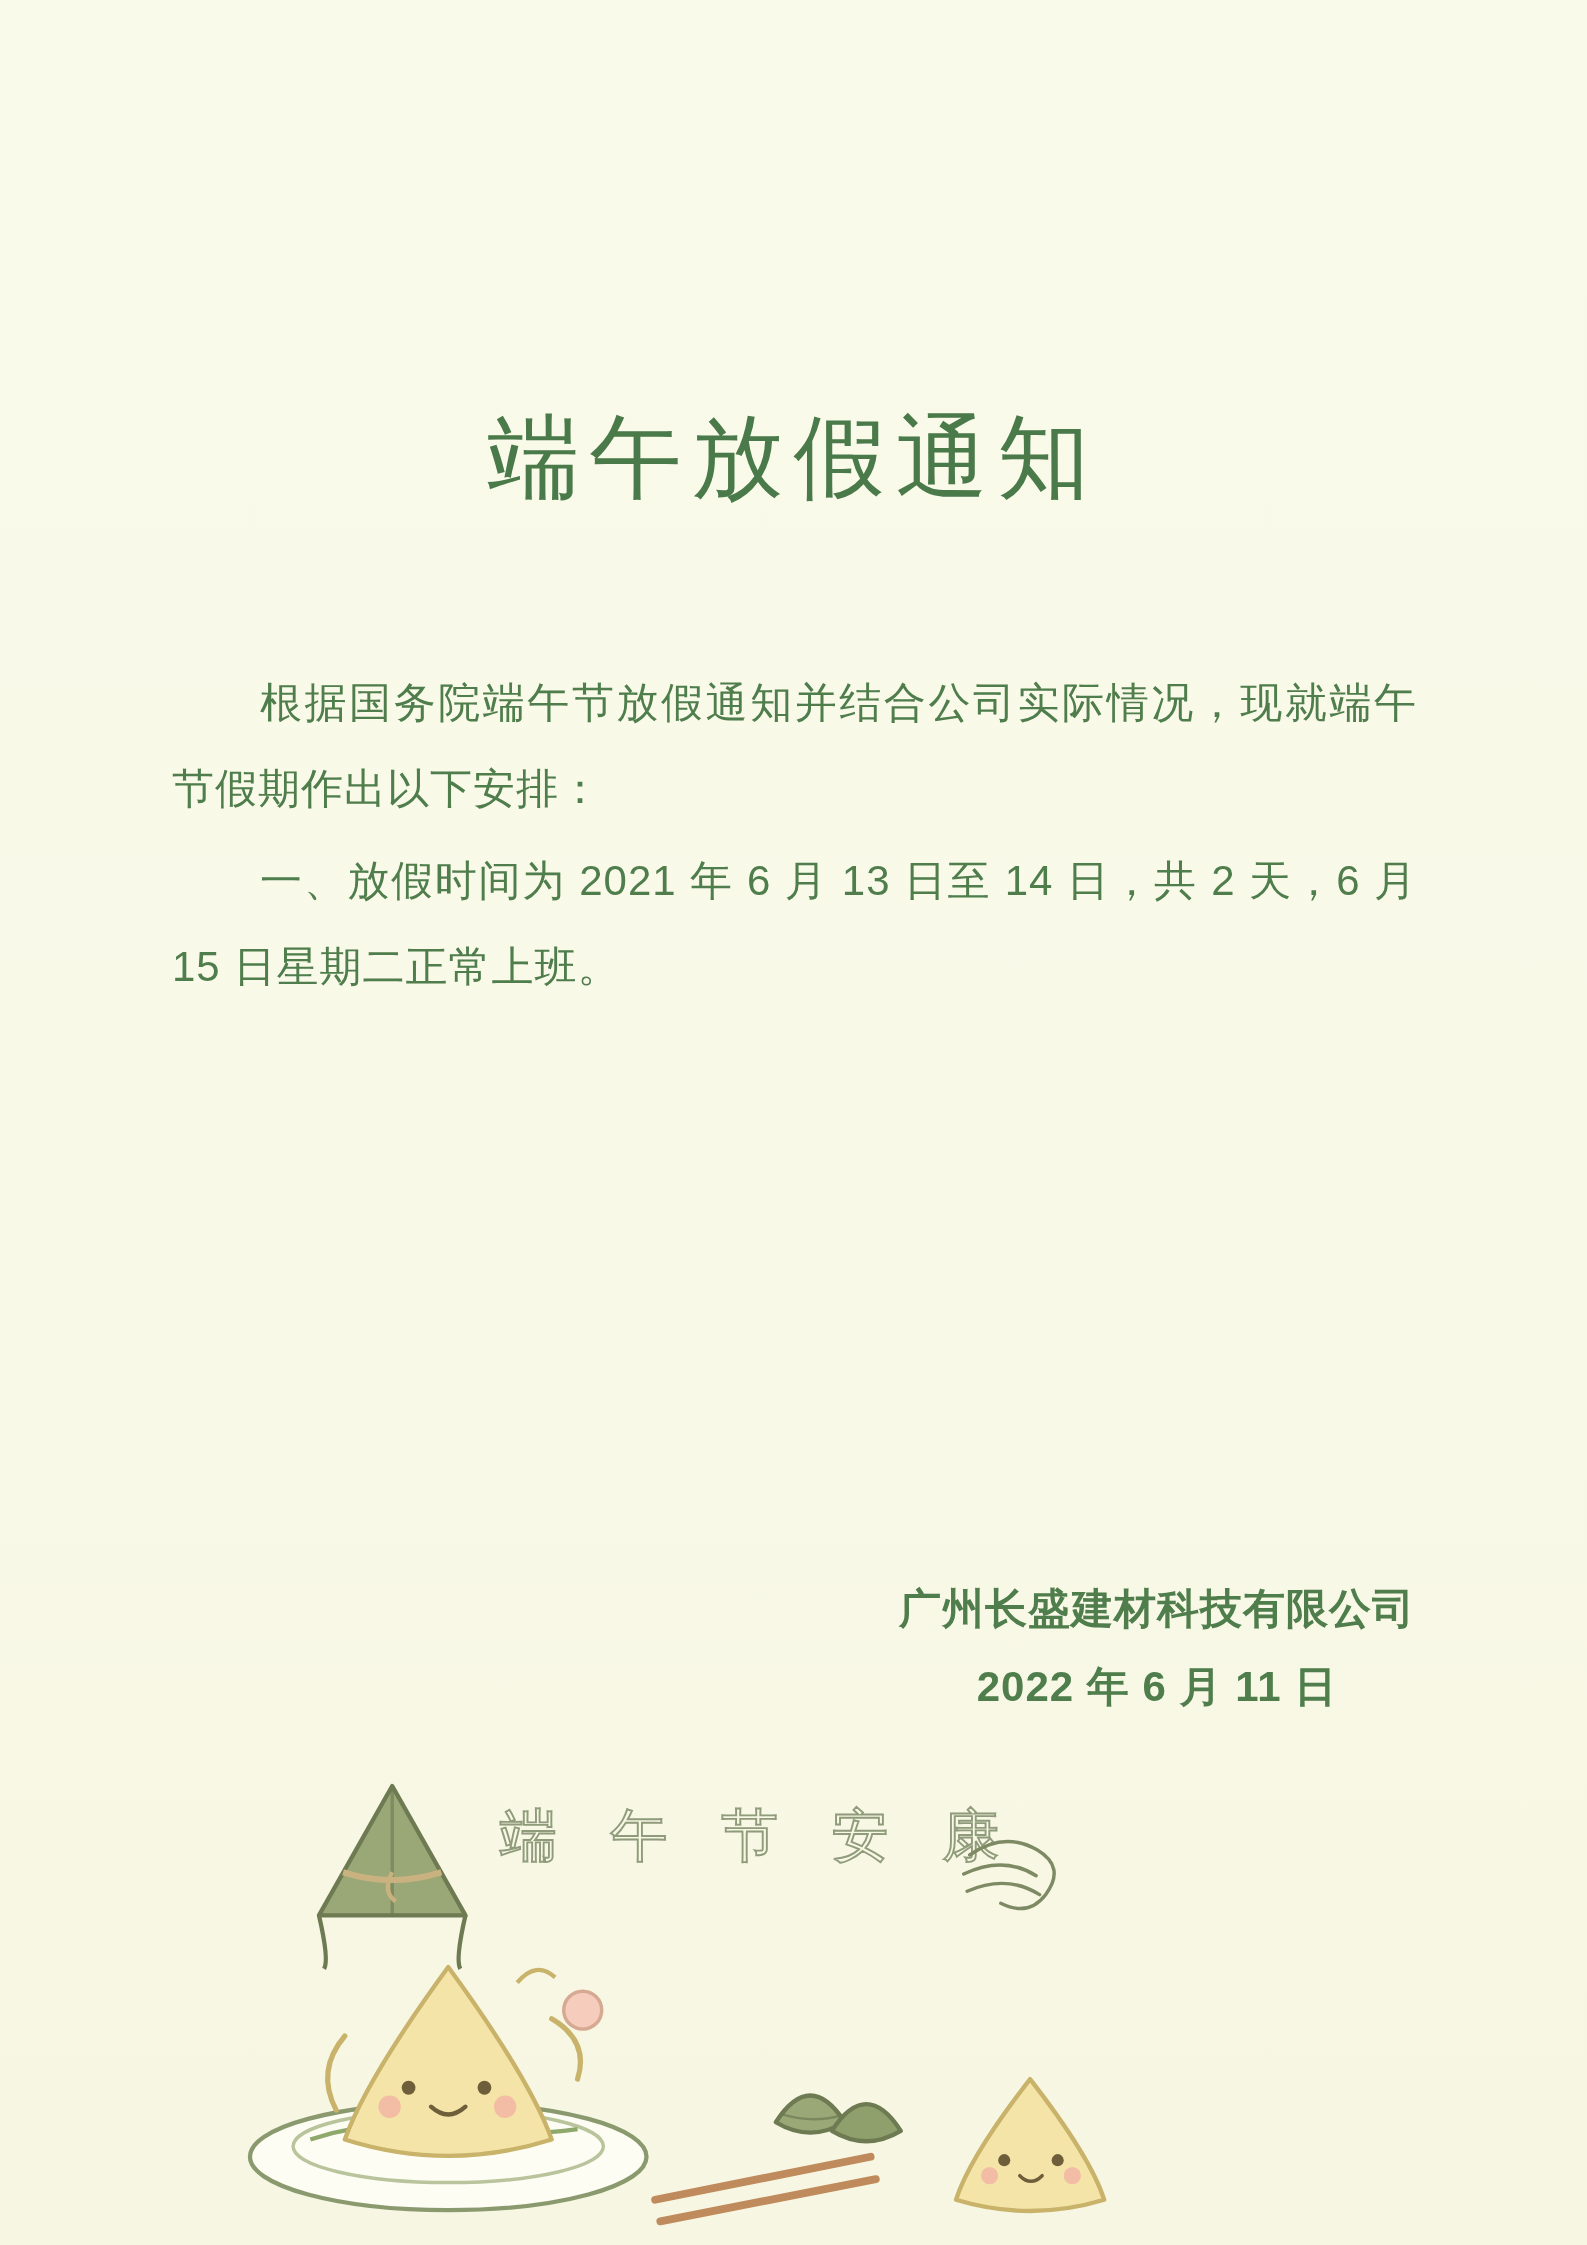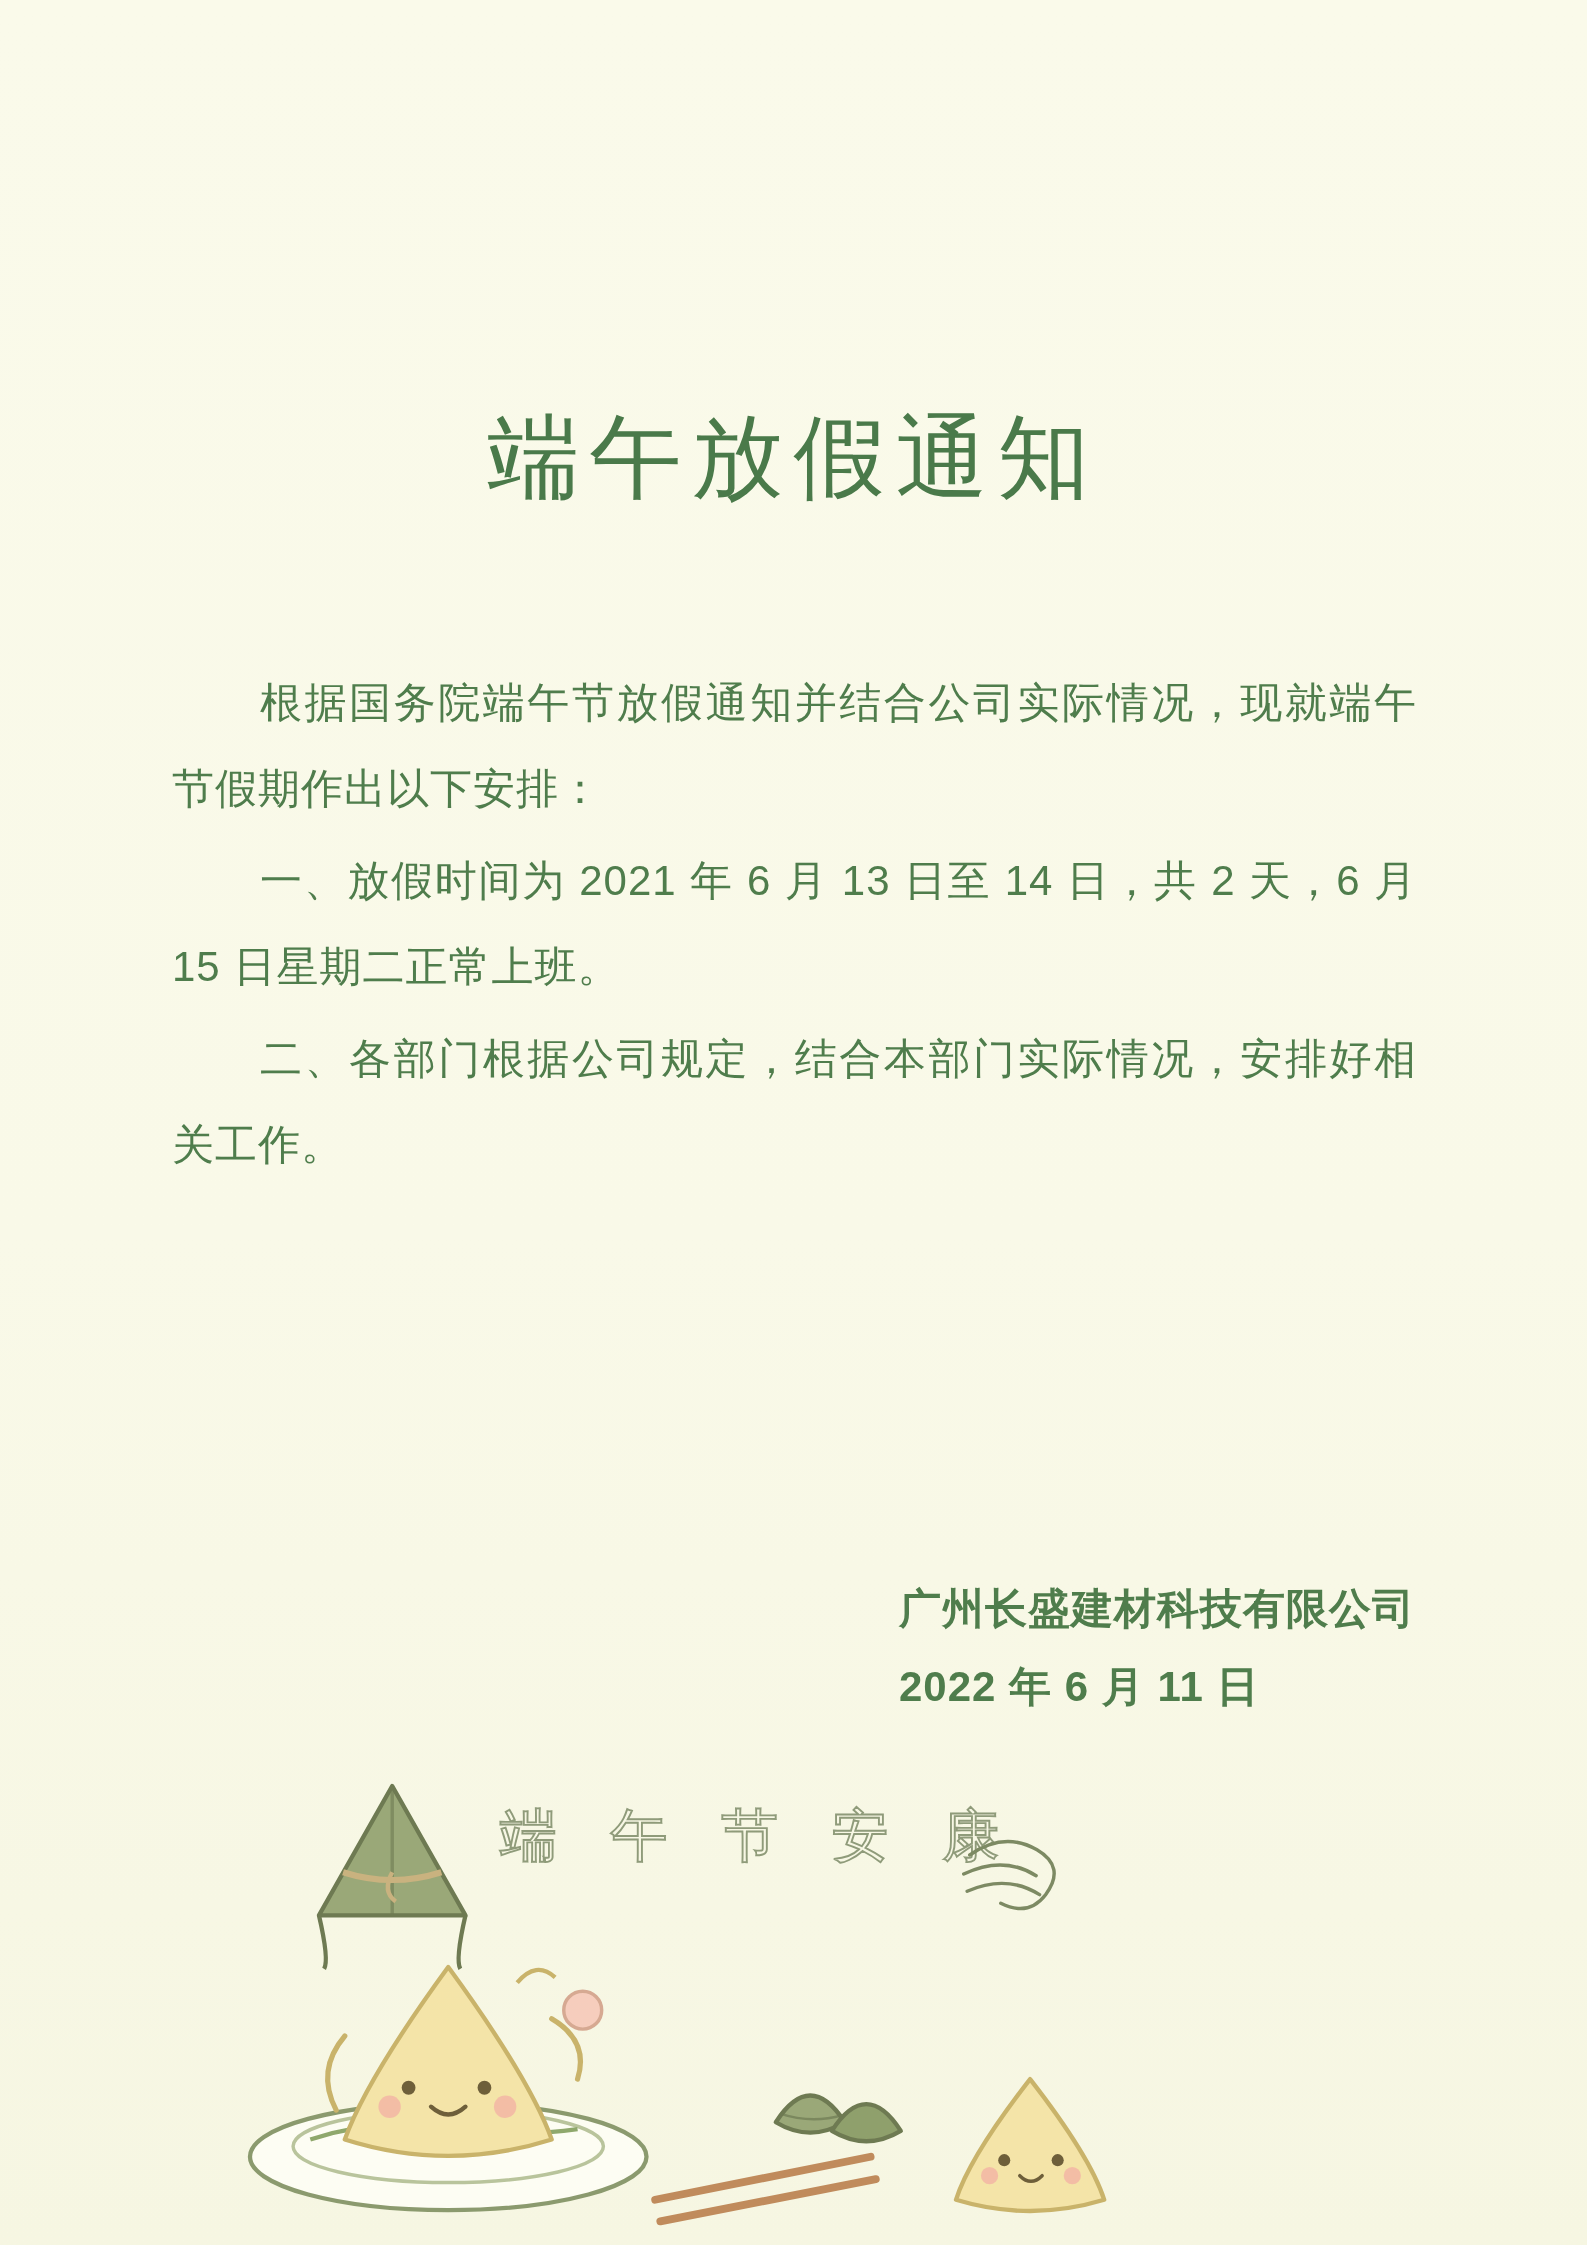--- a/index.html
+++ b/index.html
@@ -55,21 +55,21 @@
     text-align-last: left;
   }
   .para.indent {
     text-indent: 88px;
   }
 
   .signature {
     position: absolute;
     top: 1570px;
     right: 172px;
-    text-align: left;
+    text-align: center;
     color: #4f7d4c;
     font-size: 42px;
     font-weight: bold;
     line-height: 1.85;
     letter-spacing: 1px;
   }
 
   
   .illustration {
     position: absolute;
@@ -95,21 +95,20 @@
 </head>
 <body>
 
 <div class="poster">
 
   <h1 class="title">端午放假通知</h1>
 
   <div class="body-text">
     <p class="para indent">根据国务院端午节放假通知并结合公司实际情况，现就端午节假期作出以下安排：</p>
     <p class="para indent">一、放假时间为 2021 年 6 月 13 日至 14 日，共 2 天，6 月 15 日星期二正常上班。</p>
-    <p class="para indent">二、各部门根据公司规定，结合本部门实际情况，安排好相关工作。</p>
   </div>
 
   <div class="signature">
     <div>广州长盛建材科技有限公司</div>
     <div>2022 年 6 月 11 日</div>
   </div>
 
   <div class="illustration">
     <svg viewBox="0 0 1587 530" xmlns="http://www.w3.org/2000/svg">
 

